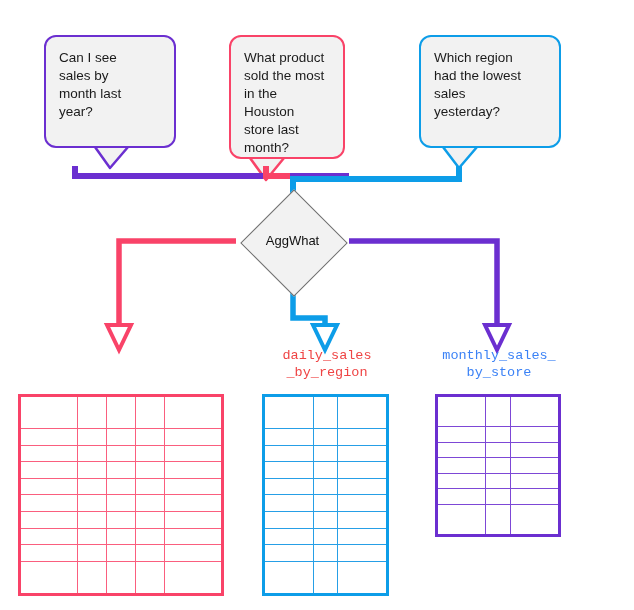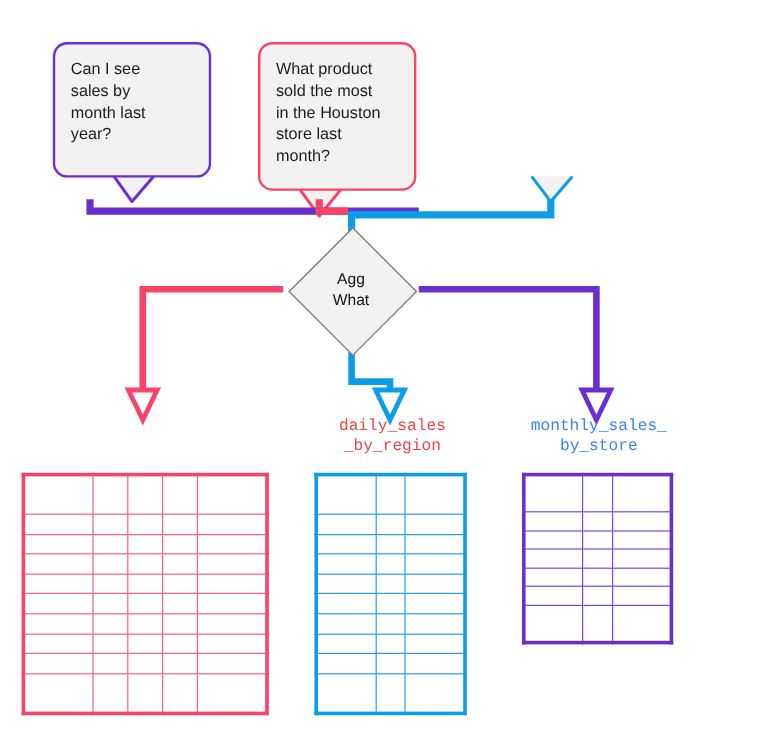--- a/index.html
+++ b/index.html
@@ -35,21 +35,21 @@
     border-radius: 12px;
     border-style: solid;
     border-width: 2.5px;
     padding: 12px 13px 10px 13px;
     font-size: 13.5px;
     line-height: 1.33;
     color: #1b1b1b;
     white-space: pre-line;
   }
   .bubble-q1 { left: 44px;  top: 35px;  width: 132px; height: 113px; border-color: #6B2FD0; }
-  .bubble-q2 { left: 215px; top: 35px;  width: 132px; height: 124px; border-color: #F94368; }
+  .bubble-q2 { left: 229px; top: 35px;  width: 116px; height: 124px; border-color: #F94368; }
   .bubble-q3 { left: 419px; top: 35px;  width: 142px; height: 113px; border-color: #0D9DE8; }
 
   
   .diamond-wrap {
     position: absolute;
     left: 236px;
     top: 185px;
     width: 113px;
     height: 113px;
   }
@@ -65,21 +65,21 @@
     border: 1.3px solid #6e6e6e;
     transform: rotate(45deg);
   }
   .diamond-label {
     position: absolute;
     left: 0;
     top: 0;
     width: 100%;
     height: 100%;
     display: flex;
-    flex-direction: column;
+    flex-direction: row;
     align-items: center;
     justify-content: center;
     font-size: 13px;
     line-height: 1.3;
     color: #111;
     text-align: center;
     pointer-events: none;
   }
 
   
@@ -152,20 +152,24 @@
 
   <div class="bubble bubble-q1">Can I see
 sales by
 month last
 year?</div>
   <div class="bubble bubble-q2">What product
 sold the most
 in the Houston
 store last
 month?</div>
+  <div class="bubble bubble-q3">Which region
+had the lowest
+sales
+yesterday?</div>
 
   <div class="diamond-wrap">
     <div class="diamond-shape"></div>
     <div class="diamond-label">
       <span>Agg</span>
       <span>What</span>
     </div>
   </div>
 
   <div class="tbl-caption cap-daily">daily_sales

